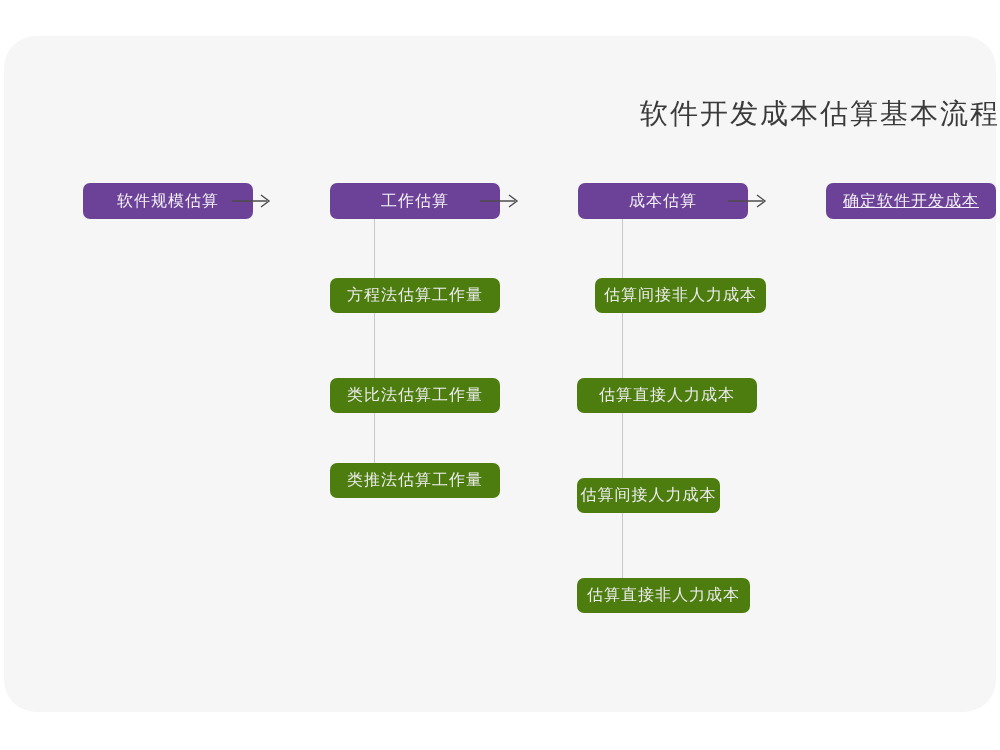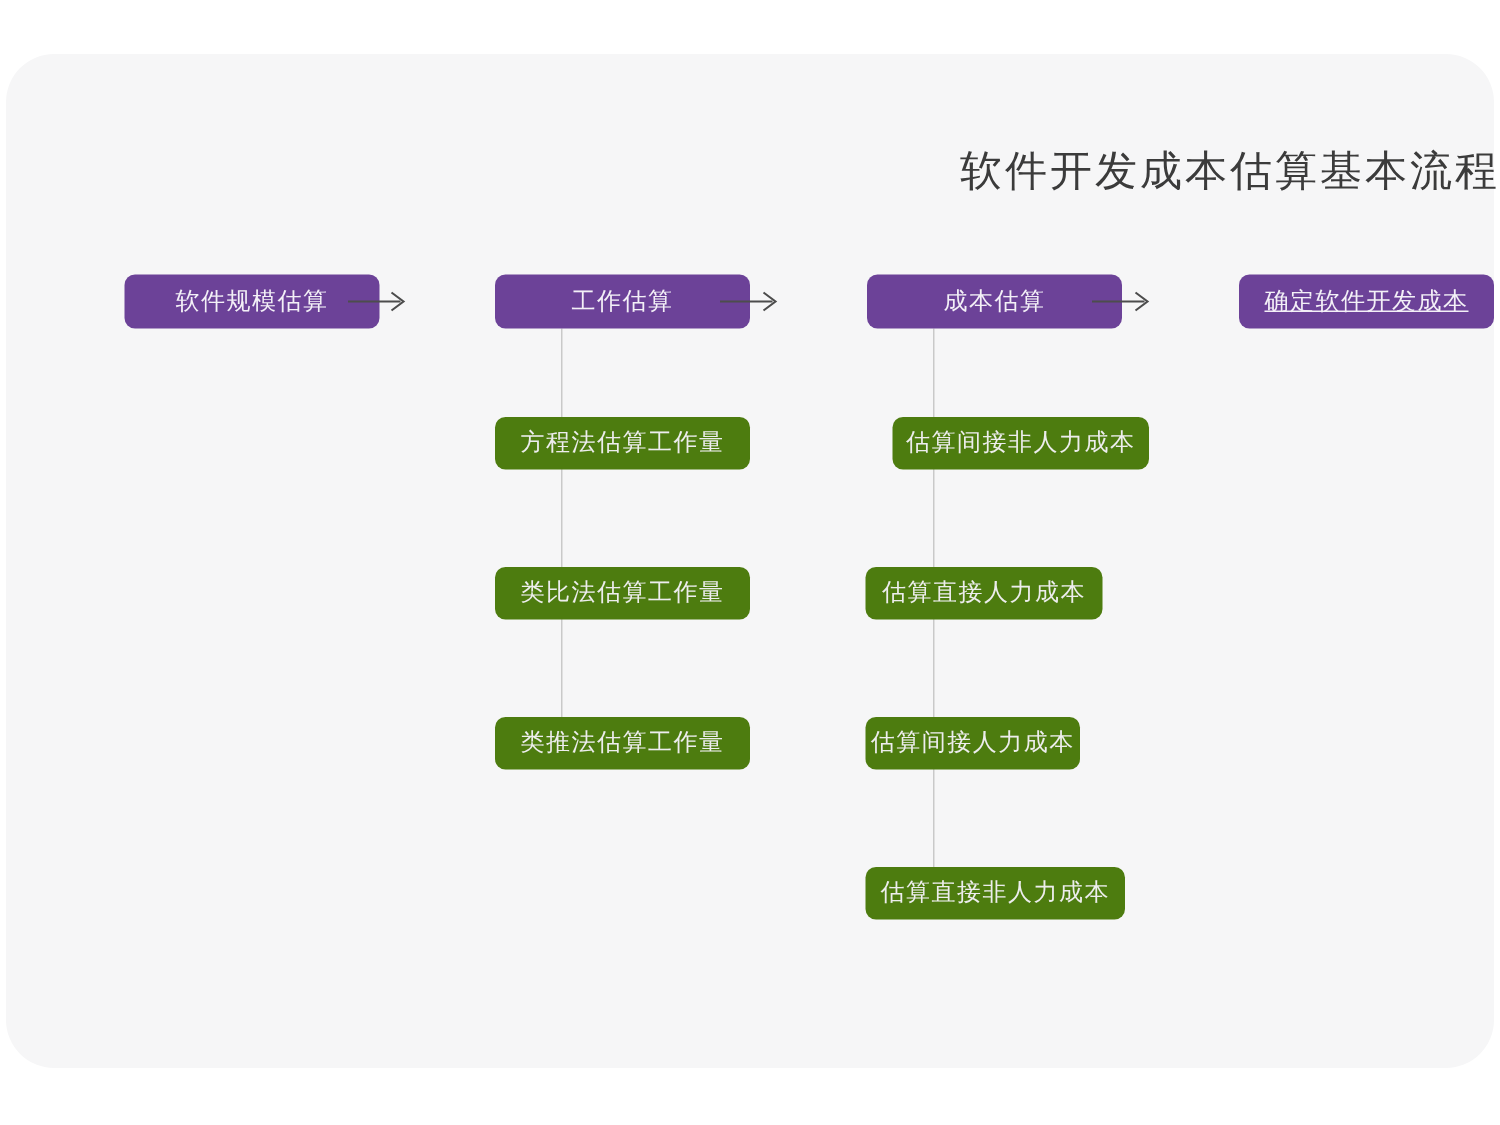--- a/index.html
+++ b/index.html
@@ -80,25 +80,25 @@
   .n-cost  { left: 538px; top: 183px; }
   .n-final { left: 786px; top: 183px; text-decoration: underline; }
 
   .arrow-1 { left: 231px; }
   .arrow-2 { left: 479px; }
   .arrow-3 { left: 727px; }
 
   
   .w-0 { left: 290px; top: 278px; }
   .w-1 { left: 290px; top: 378px; }
-  .w-2 { left: 290px; top: 478px; }
+  .w-2 { left: 290px; top: 463px; }
 
   
   .c-0 { left: 555px; top: 278px; width: 171px; }
-  .c-1 { left: 537px; top: 378px; width: 158px; }
+  .c-1 { left: 537px; top: 378px; width: 180px; }
   .c-2 { left: 537px; top: 478px; width: 143px; }
   .c-3 { left: 537px; top: 578px; width: 173px; }
 
   .vline-work { left: 374px; top: 219px; height: 277px; }
   .vline-cost { left: 622px; top: 219px; height: 377px; }
 </style>
 </head>
 <body>
 
 <div class="stage">

